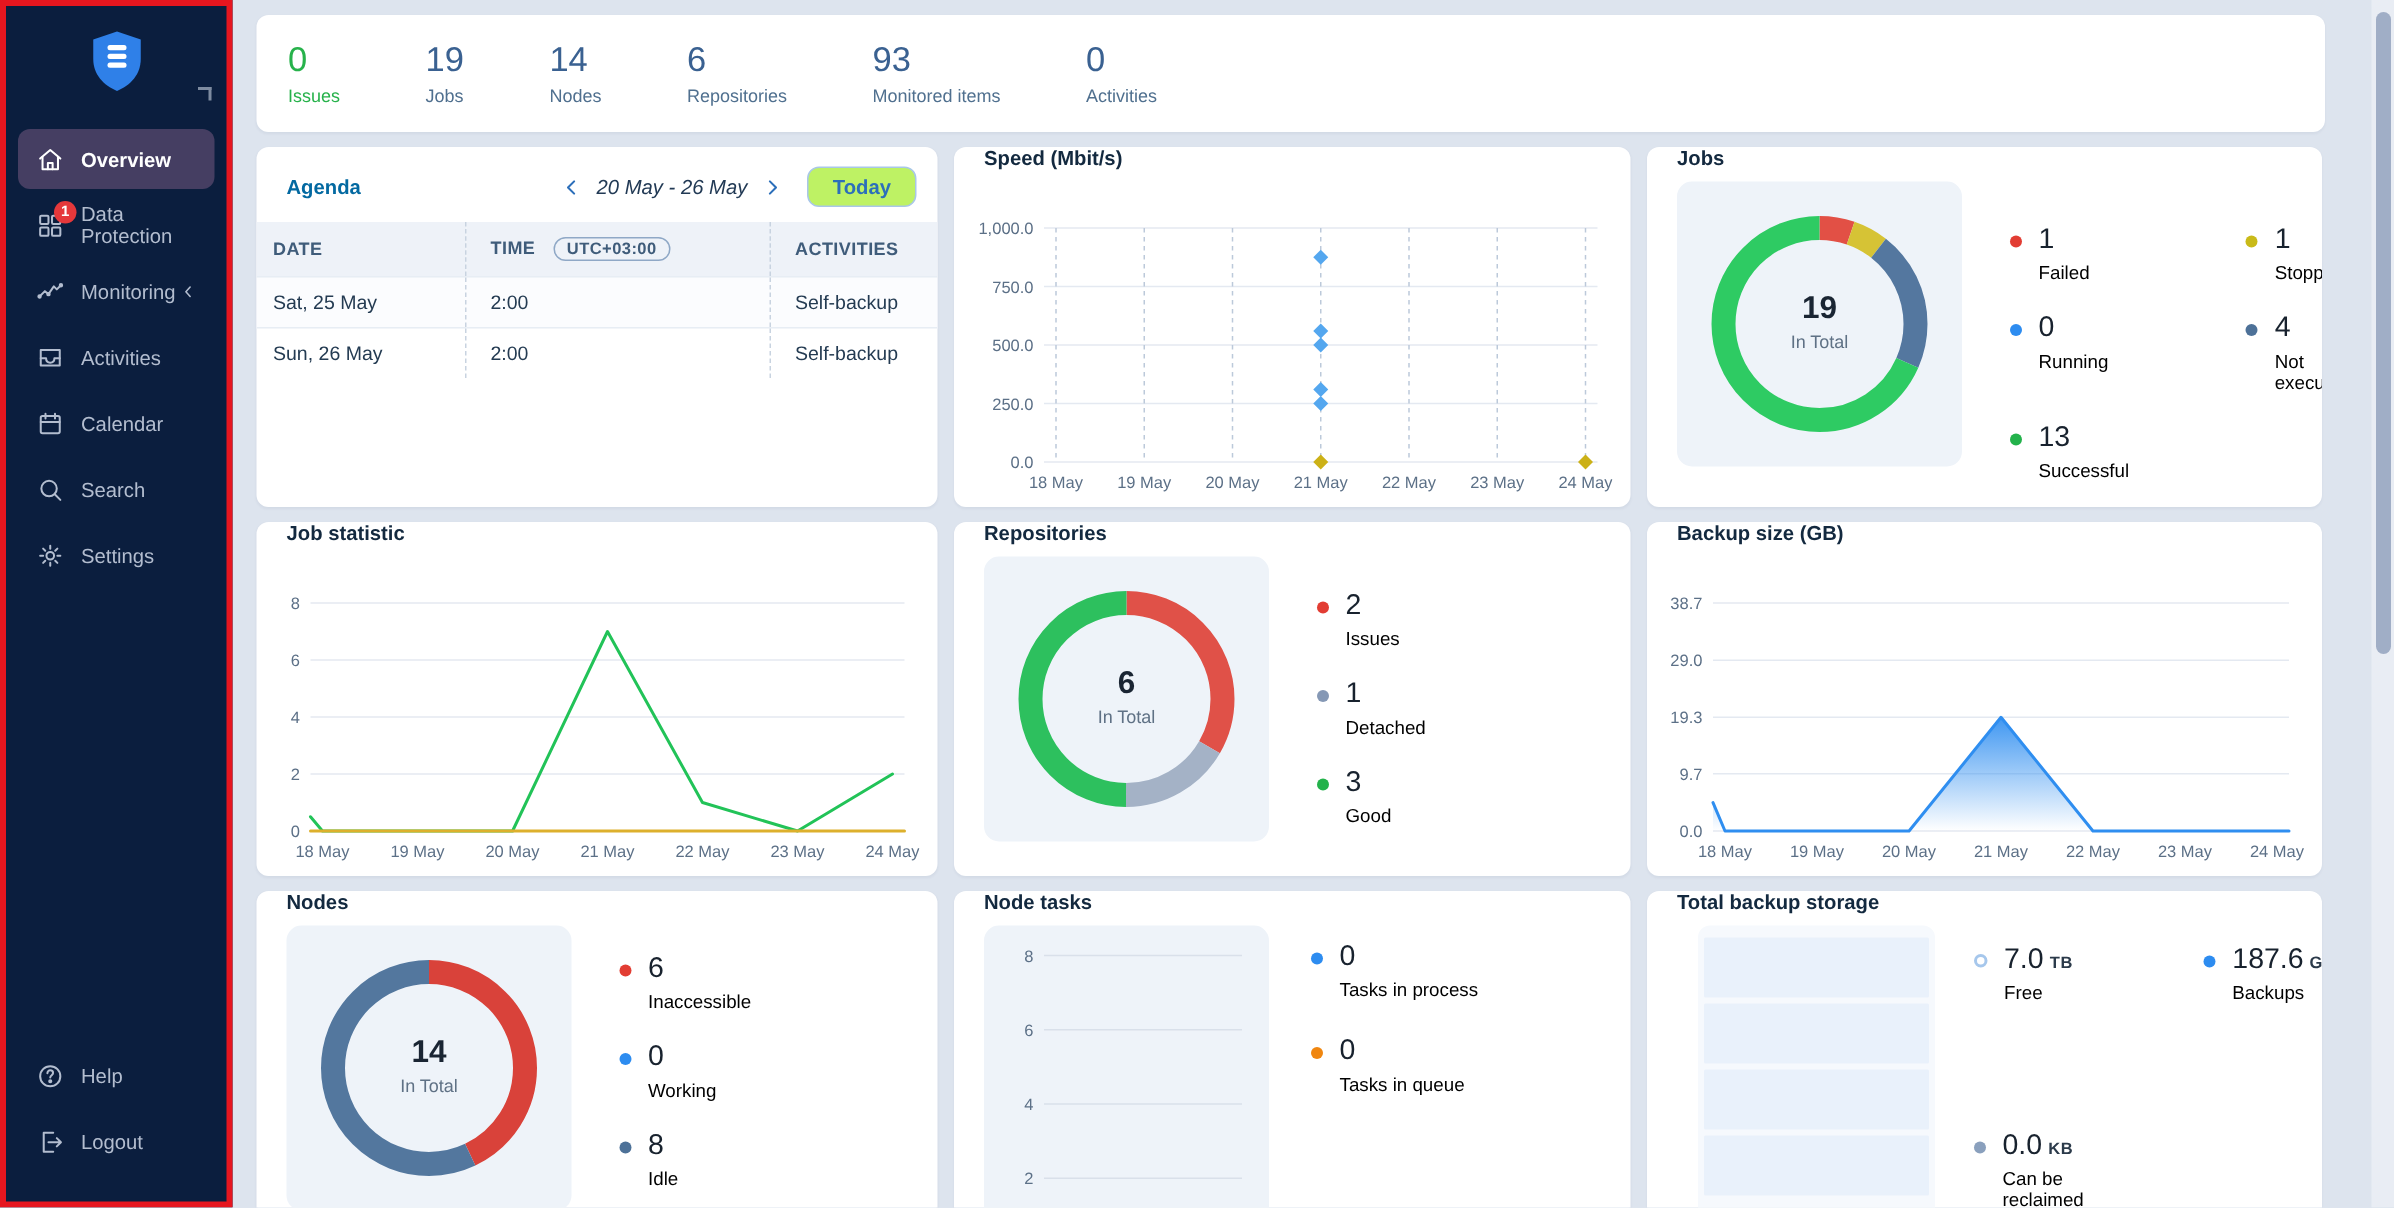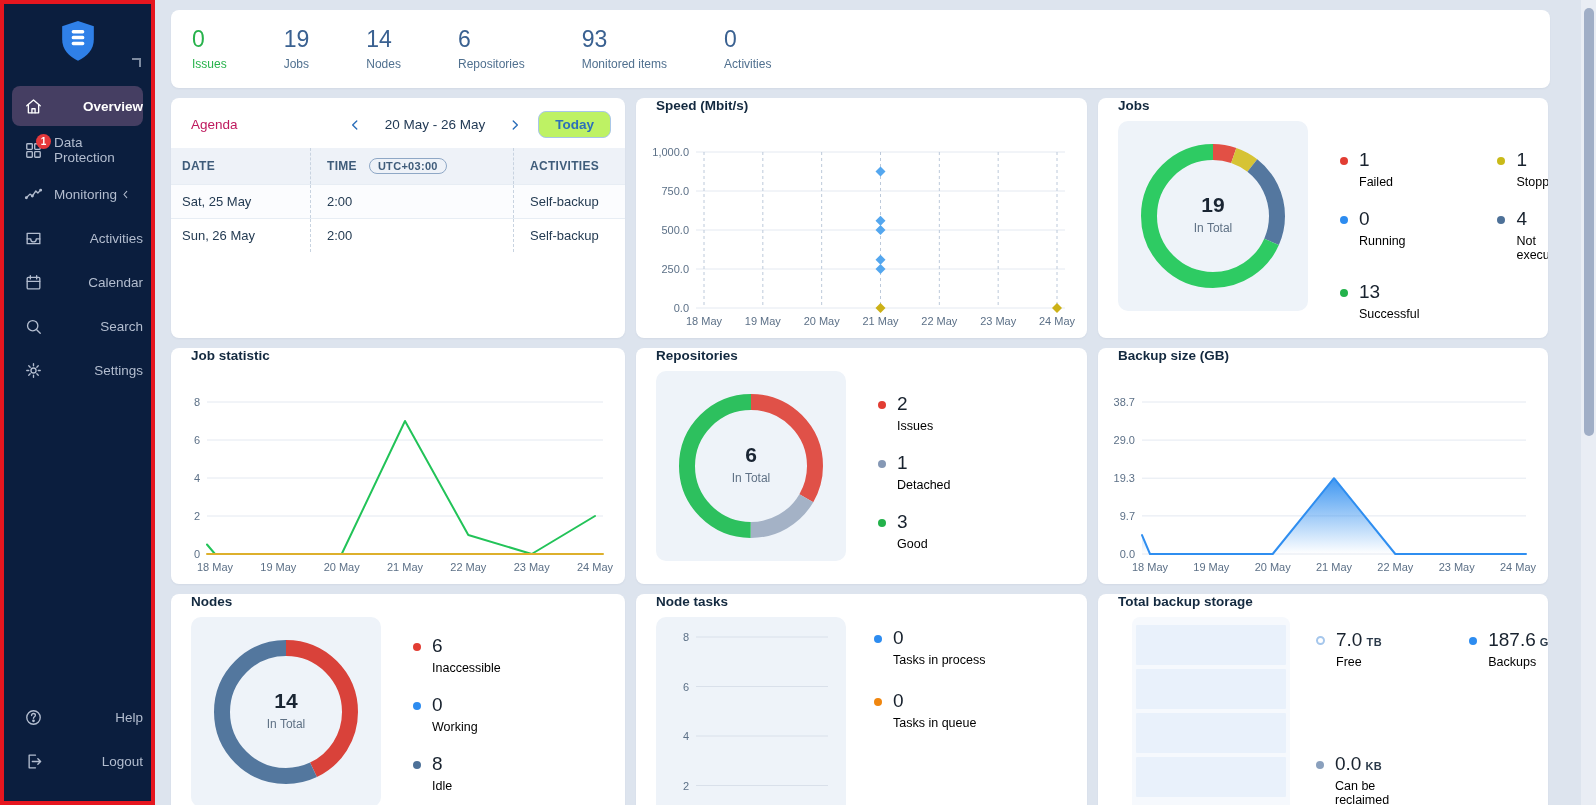--- a/index.html
+++ b/index.html
@@ -7,21 +7,21 @@
        font-family:"Liberation Sans",sans-serif;position:relative;}
 
   
   .sidebar{position:absolute;left:0;top:0;width:155px;height:805px;box-sizing:border-box;
            background:#0b1e3e;border:4px solid #e6161f;display:flex;flex-direction:column;z-index:5;}
   .logo-wrap{height:58px;display:flex;align-items:center;justify-content:center;margin-top:8px;}
   .corner-ic{position:absolute;top:54px;right:10px;width:7px;height:7px;
              border-top:2px solid #7e8ba0;border-right:2px solid #7e8ba0;cursor:pointer;}
   .nav{display:flex;flex-direction:column;margin-top:14px;}
   .nav-item{display:flex;align-items:center;height:40px;margin:2px 8px;border-radius:8px;
-            color:#b3bdcf;font-size:13.5px;cursor:pointer;position:relative;padding-left:12px;box-sizing:border-box;justify-content:space-between;}
+            color:#b3bdcf;font-size:13.5px;cursor:pointer;position:relative;padding-left:12px;box-sizing:border-box;}
   .nav-item.active{background:#453e62;color:#ffffff;font-weight:bold;}
   .nav-ic{width:19px;height:19px;margin-right:11px;position:relative;flex:none;display:inline-flex;}
   .nav-ic svg{width:19px;height:19px;}
   .badge{position:absolute;top:-7px;right:-8px;width:15px;height:15px;border-radius:50%;
          background:#e5383b;color:#fff;font-size:10px;font-weight:bold;display:flex;
          align-items:center;justify-content:center;}
   .chev{margin-left:auto;margin-right:10px;display:inline-flex;}
   .nav-spacer{flex:1;}
   .nav-footer{margin-bottom:18px;}
 
@@ -38,24 +38,24 @@
   .stat.green .stat-val,.stat.green .stat-lab{color:#27b24b;}
 
   
   .grid{display:grid;grid-template-columns:454px 451px 450px;grid-template-rows:240px 236px 290px;
         gap:10px 11px;}
   .card{position:relative;overflow:hidden;}
   .card-title{padding:0 20px 0;font-size:13.5px;font-weight:bold;color:#13293f;}
 
   
   .ag-head{display:flex;align-items:center;padding:13px 14px 4px 20px;}
-  .ag-title{font-size:13.5px;font-weight:normal;color:#be185d;}
+  .ag-title{font-size:13.5px;font-weight:bold;color:#0369a1;}
   .ag-nav{margin-left:auto;display:flex;align-items:center;}
   .ag-arrow{display:inline-flex;cursor:pointer;padding:2px;}
-  .ag-range{font-size:13.5px;color:#223a55;margin:0 21px;}
+  .ag-range{font-size:13.5px;color:#223a55;margin:0 8px;font-style:italic;}
   .btn-today{margin-left:14px;background:#bef264;border:1px solid #a9c7e8;border-radius:8px;
              color:#2c6fba;font-weight:bold;font-size:13.5px;padding:5px 16px;cursor:pointer;
              font-family:"Liberation Sans",sans-serif;}
   table.agenda{width:100%;border-collapse:collapse;margin-top:6px;}
   table.agenda th{background:#eef2f8;text-align:left;font-size:12px;color:#3f5c7a;
                   padding:10px 10px 10px 16px;letter-spacing:.3px;}
   table.agenda td{padding:9px 10px 9px 16px;font-size:13px;color:#243b52;border-top:1px solid #e7edf4;}
   table.agenda th:first-child,table.agenda td:first-child{padding-left:11px;width:118px;}
   table.agenda th:nth-child(2),table.agenda td:nth-child(2){border-left:1px dashed #c8d3e0;width:176px;}
   table.agenda th:nth-child(3),table.agenda td:nth-child(3){border-left:1px dashed #c8d3e0;}

